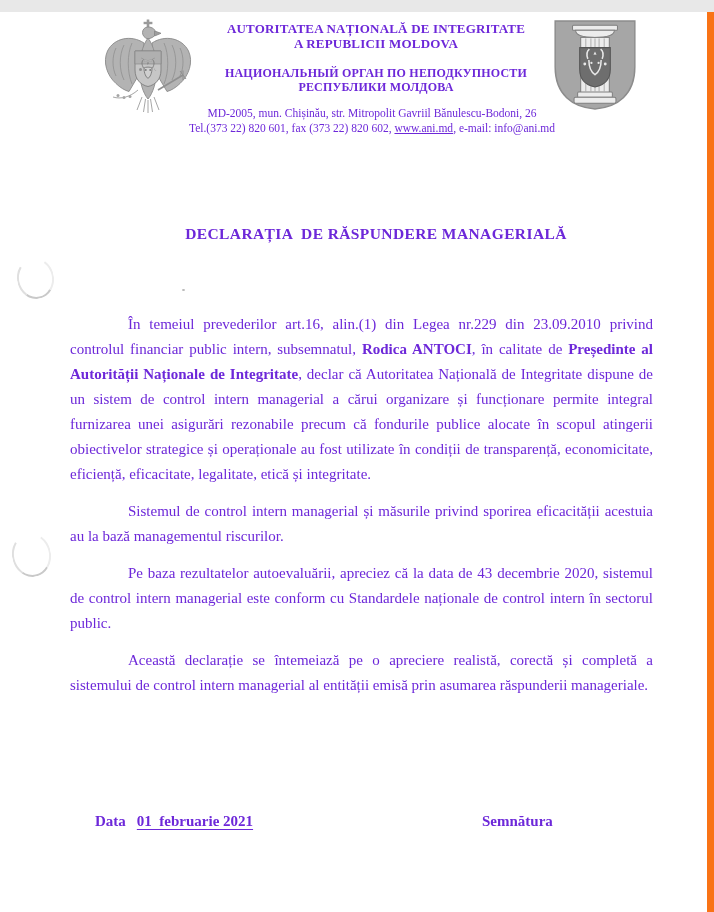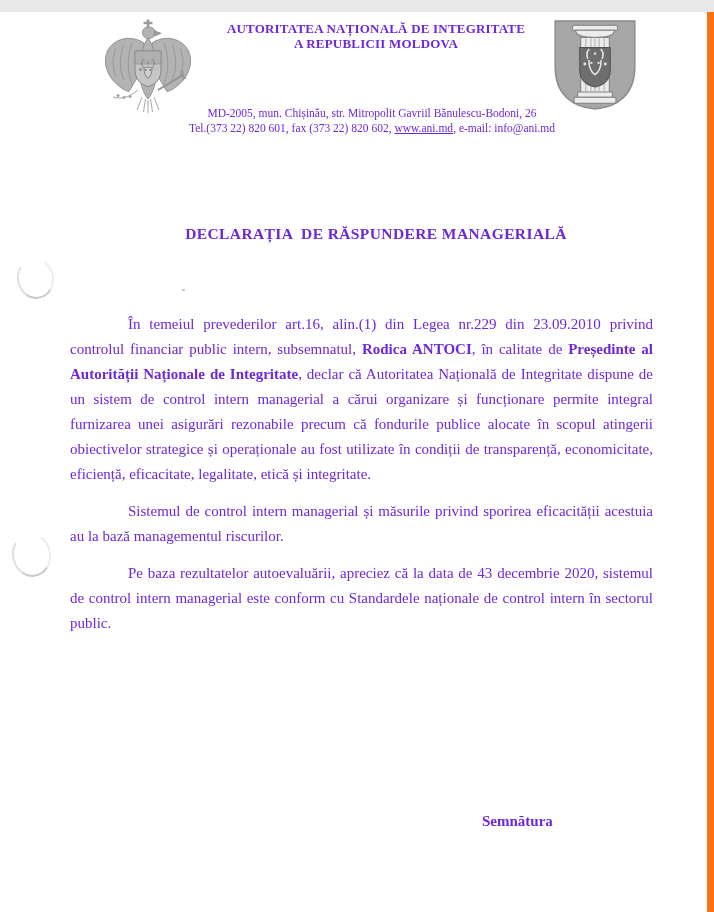--- a/index.html
+++ b/index.html
@@ -108,20 +108,24 @@
         <path d="M56.2,50 A2,2 0 0 0 58.5,52.5 A2.6,2.6 0 0 1 56.2,50 Z" fill="#8f8f8f" stroke="none"></path>
       </g>
     </svg>
   </div>
 
   <div class="header-center">
     <div class="org-ro">
       <div>AUTORITATEA NAȚIONALĂ DE INTEGRITATE</div>
       <div>A REPUBLICII MOLDOVA</div>
     </div>
+    <div class="org-ru">
+      <div>НАЦИОНАЛЬНЫЙ ОРГАН ПО НЕПОДКУПНОСТИ</div>
+      <div>РЕСПУБЛИКИ МОЛДОВА</div>
+    </div>
   </div>
 
   <div class="emblem-right">
     <svg viewBox="0 0 84 92" aria-hidden="true">
 
       <path d="M3,3 L81,3 L81,48 C81,75 64,87.5 42,89 C20,87.5 3,75 3,48 Z" fill="#a6a6a6" stroke="#8c8c8c" stroke-width="1.4"></path>
 
       <g fill="#ececec" stroke="#7f7f7f" stroke-width="1">
         <rect x="20" y="7" width="44" height="5" rx="1"></rect>
         <path d="M23,12 H61 C61,16.5 55,19 42,19 C29,19 23,16.5 23,12 Z"></path>
@@ -155,17 +159,19 @@
     <div>MD-2005, mun. Chișinău, str. Mitropolit Gavriil Bănulescu-Bodoni, 26</div>
     <div><span>Tel.(373 22) 820 601, fax (373 22) 820 602, </span><span class="website">www.ani.md</span><span>, e-mail: info@ani.md</span></div>
   </div>
 
   <h1 class="title">DECLARAȚIA  DE RĂSPUNDERE MANAGERIALĂ</h1>
 
   <main class="body-text">
     <p><span>În temeiul prevederilor  art.16, alin.(1) din Legea nr.229 din 23.09.2010 privind controlul  financiar public intern, subsemnatul, </span><b>Rodica ANTOCI</b><span>, în calitate de </span><b>Președinte al Autorității Naționale de Integritate</b><span>, declar că Autoritatea Națională de Integritate dispune de un sistem de control intern managerial a cărui organizare și funcționare permite integral furnizarea unei asigurări rezonabile precum că fondurile publice alocate în scopul atingerii obiectivelor strategice și operaționale au fost utilizate în condiții de transparență, economicitate, eficiență, eficacitate, legalitate, etică și integritate.</span></p>
     <p>Sistemul de control intern managerial și măsurile privind sporirea eficacității acestuia au la bază managementul riscurilor.</p>
     <p>Pe baza rezultatelor autoevaluării, apreciez că la data de 43 decembrie 2020, sistemul de control intern managerial  este conform cu Standardele naționale de control intern în sectorul public.</p>
+    <p>Această declarație se întemeiază pe o apreciere realistă, corectă și completă a sistemului de control intern managerial al entității emisă prin asumarea răspunderii manageriale.</p>
   </main>
 
+  <div class="footer-date"><span>Data</span><span class="date-value">01  februarie 2021</span></div>
   <div class="footer-sig">Semnătura</div>
 
 </div>
 
 </body></html>

